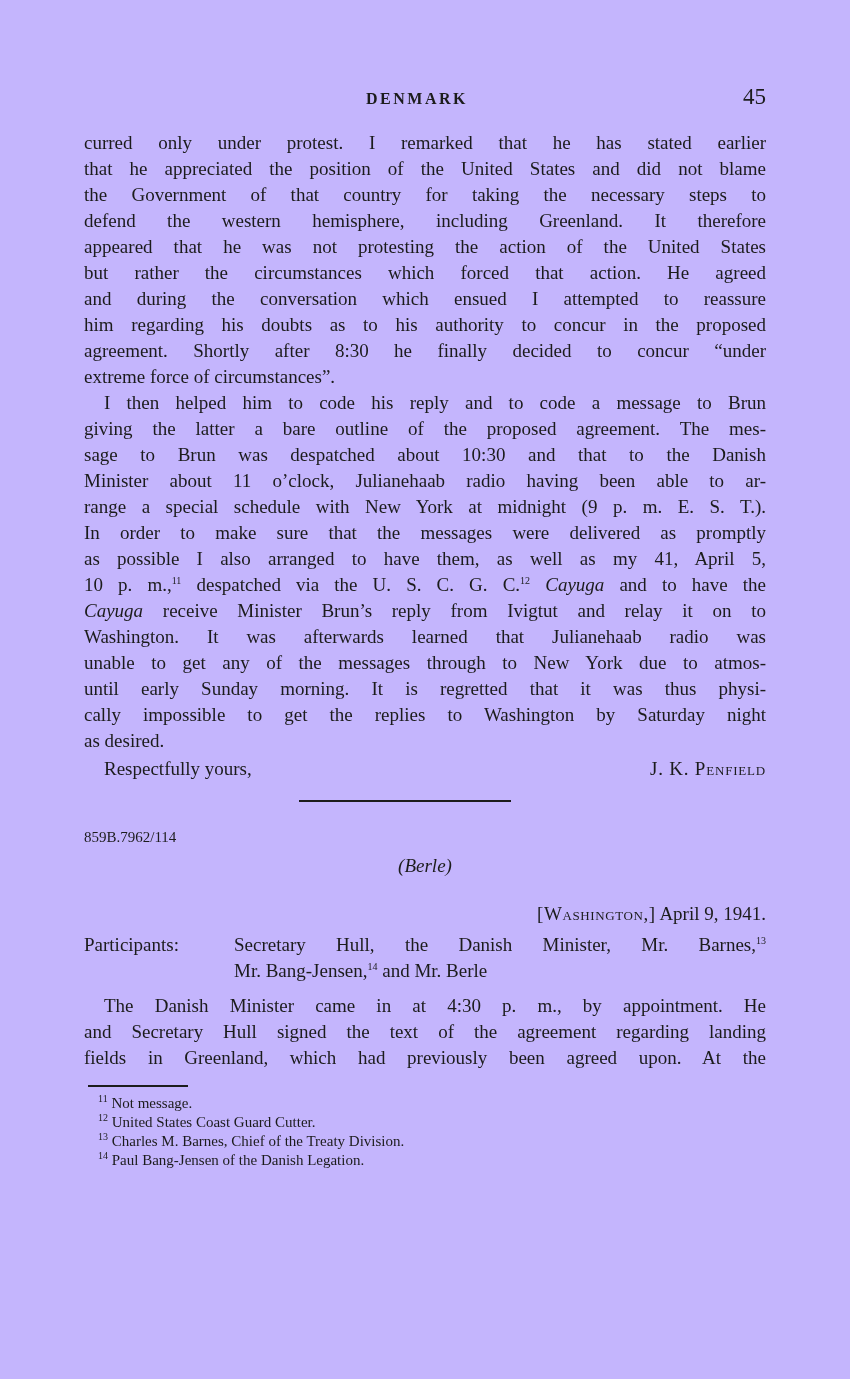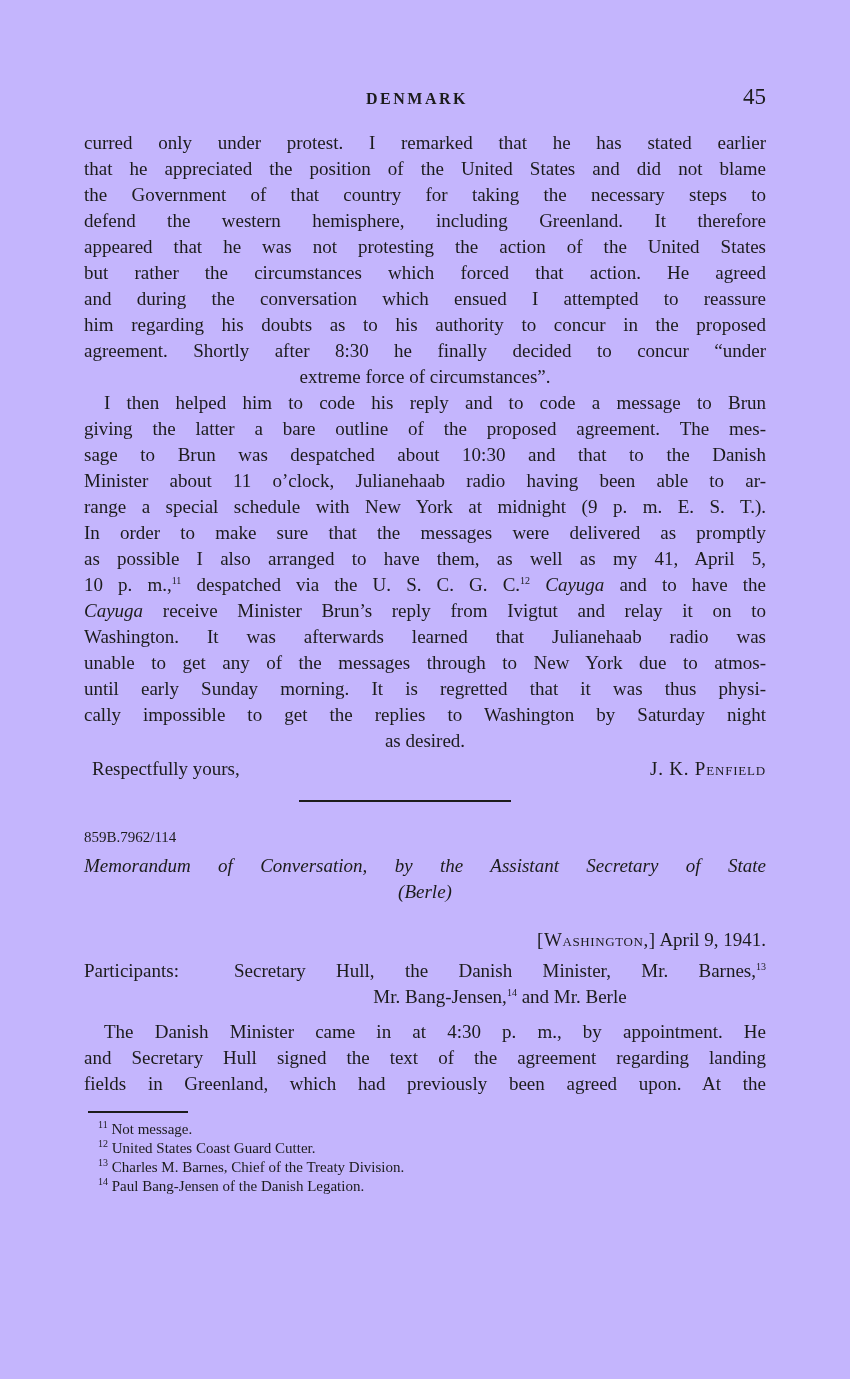--- a/index.html
+++ b/index.html
@@ -32,36 +32,36 @@
     right: 0;
     top: -2px;
     font-size: 23px;
   }
   .body-text { font-size: 19px; }
   .line {
     line-height: 26px;
     min-height: 26px;
   }
   .jline { text-align: justify; text-align-last: justify; }
-  .lline { text-align: center; }
+  .lline { text-align: left; }
   .indent { text-indent: 20px; }
   .sup {
     font-size: 10px;
     vertical-align: super;
     line-height: 0;
   }
   .it { font-style: italic; }
   .sc { font-variant: small-caps; letter-spacing: 0.6px; }
   .closing-line {
     display: flex;
     justify-content: space-between;
     line-height: 26px;
     margin-top: 2px;
   }
-  .closing-text { margin-left: 8px; }
+  .closing-text { margin-left: 20px; }
   .signature { font-variant: small-caps; letter-spacing: 0.8px; }
   .section-divider {
     width: 212px;
     height: 0;
     border-top: 2.5px solid #1c1c1c;
     margin: 18px auto 0 auto;
     transform: translateX(-20px);
   }
   .document-number {
     font-size: 15px;
@@ -153,21 +153,20 @@
       <span class="closing-text">Respectfully yours,</span>
       <span class="signature">J. K. Penfield</span>
     </div>
   </div>
 
   <div class="section-divider"></div>
 
   <div class="document-number">859B.7962/114</div>
 
   <div class="memo-heading">
-    <div class="line jline">Memorandum of Conversation, by the Assistant Secretary of State</div>
     <div class="line memo-title-2">(Berle)</div>
   </div>
 
   <div class="dateline">
     <span class="sc">[Washington,]</span><span> April 9, 1941.</span>
   </div>
 
   <div class="participants-row">
     <div class="participants-label">Participants:</div>
     <div class="participants-lines">

